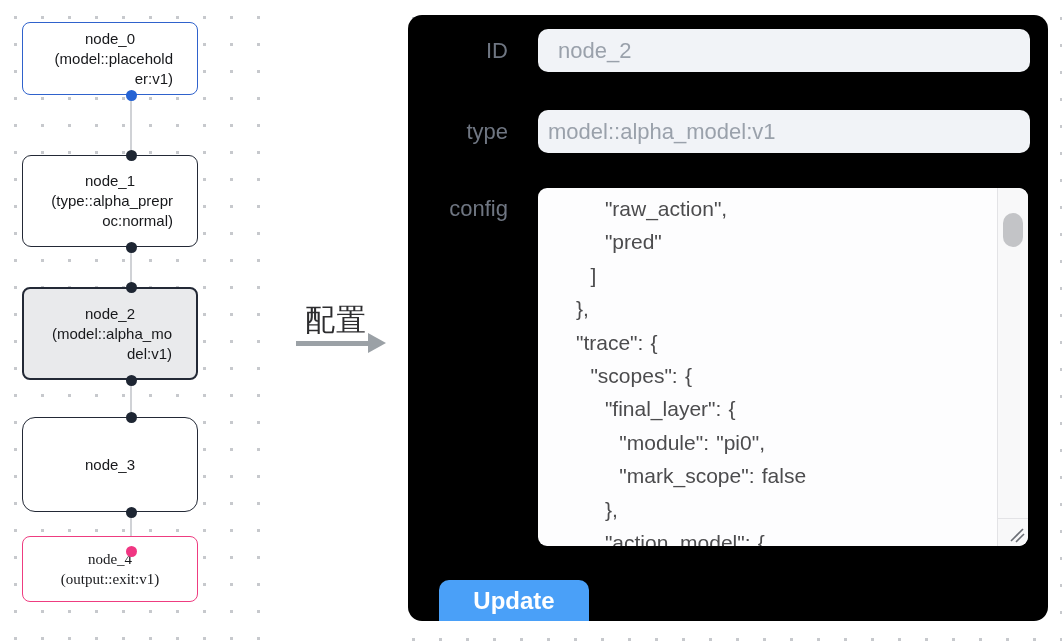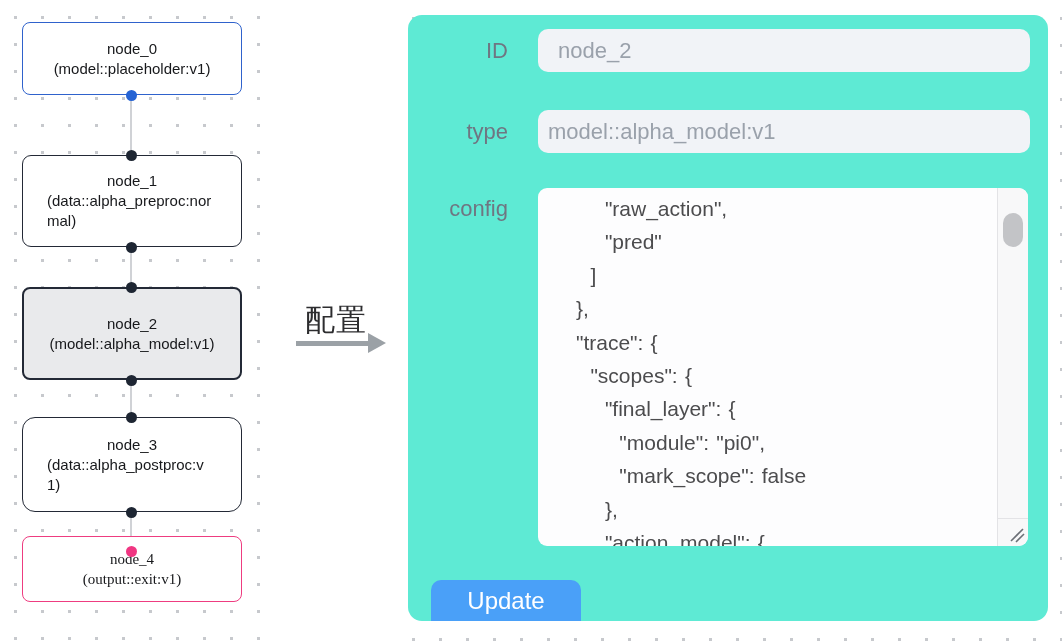--- a/index.html
+++ b/index.html
@@ -8,24 +8,24 @@
   #screen { position:relative; width:1062px; height:643px; overflow:hidden; background:#fff; }
 
   
   .dot-canvas { position:absolute; top:0; height:643px;
     background-image:radial-gradient(circle,#c7c9cd 1.6px,transparent 1.7px);
     background-size:27px 27px; }
   #canvas-left  { left:0; width:270px; background-position:2px 4px; }
   #canvas-right { left:395px; width:667px; background-position:5px 5px; }
 
   
-  .flow-node { position:absolute; left:22px; width:220px; background:#fff;
+  .flow-node { position:absolute; left:22px; width:176px; background:#fff;
     border:1.7px solid #232936; border-radius:8px;
     display:flex; flex-direction:column; align-items:center; justify-content:center;
-    text-align:left; font-size:15px; line-height:20px; color:#17181b;
+    text-align:right; font-size:15px; line-height:20px; color:#17181b;
     padding:2px 24px; word-break:break-all; }
   #node-0 { top:22px;  height:73px; border-color:#2f62cc; }
   #node-1 { top:155px; height:92px;border-radius:9px; }
   #node-2 { top:287px; height:93px; background:#e9eaec; border-width:2.2px; }
   #node-3 { top:417px; height:95px;border-radius:13px; }
   #node-4 { top:536px; height:66px; border-color:#ee3c80;font-family:Liberation Serif, serif; }
 
   .edge-line { position:absolute; left:130px; width:2px; background:#d0d2d6; }
   .port-dot { position:absolute; width:11px; height:11px; border-radius:50%; left:125.5px; }
   .port-dark { background:#1e2633; }
@@ -35,21 +35,21 @@
   
   #annot-label { position:absolute; left:292px; top:300px; width:88px; text-align:center;
     font-size:30px; color:#2d2d2f; letter-spacing:1px; }
   #arrow-line { position:absolute; left:296px; top:341px; width:74px; height:5px; background:#9ba1a6; }
   #arrow-head { position:absolute; left:368px; top:333px; width:0; height:0;
     border-top:10px solid transparent; border-bottom:10px solid transparent;
     border-left:18px solid #9ba1a6; }
 
   
   #panel { position:absolute; left:408px; top:15px; width:640px; height:606px;
-    background:#5eead4; border-radius:14px; overflow:hidden; }
+    background:#000000; border-radius:14px; overflow:hidden; }
   .field-label { position:absolute; left:0; width:100px; text-align:right;
     font-size:22px; color:#6f7682; }
   .panel-input { position:absolute; left:130px; width:492px; height:43px;
     background:#f1f3f7; border:none; border-radius:10px; padding:0 20px;
     font-family:"Liberation Sans","DejaVu Sans",sans-serif;
     font-size:22px; color:#9aa1ab; outline:none; }
   #row-id-label   { top:14px; line-height:43px; }
   #id-input       { top:14px; }
   #row-type-label { top:95px; line-height:43px; }
   #type-input     { top:95px;padding-left:10px; }
@@ -63,52 +63,51 @@
     word-spacing:1.4px; }
   #scrollbar-track { position:absolute; right:0; top:0; width:31px; height:330px;
     background:#f8f8f9; border-left:1px solid #e3e3e6; border-radius:0 9px 0 0; }
   #scrollbar-thumb { position:absolute; left:5px; top:25px; width:20px; height:34px;
     background:#c3c4c7; border-radius:10px; }
   #resize-corner { position:absolute; right:0; bottom:0; width:31px; height:28px;
     background:#f8f8f9; border-left:1px solid #e3e3e6; border-top:1px solid #e3e3e6;
     border-radius:0 0 9px 0; }
   #resize-corner svg { position:absolute; right:3px; bottom:3px; }
 
-  #update-button { position:absolute; left:23px; bottom:0; width:150px; height:41px;
+  #update-button { position:absolute; left:31px; bottom:0; width:150px; height:41px;
     background:#4aa0f8; border:none; border-radius:10px 10px 0 0;
-    color:#fff; font-size:24px; font-weight:normal;
+    color:#fff; font-size:24px; font-weight:bold;
     font-family:"Liberation Sans","DejaVu Sans",sans-serif; cursor:pointer; }
 </style>
 </head>
 <body>
 
 <div id="screen">
 
   <div id="canvas-left" class="dot-canvas">
 
     <div class="edge-line" style="top:95px;height:60px;"></div>
     <div class="edge-line" style="top:247px;height:40px;"></div>
     <div class="edge-line" style="top:380px;height:37px;"></div>
     <div class="edge-line" style="top:512px;height:39px;"></div>
 
     <div id="node-0" class="flow-node">
       <span>node_0</span>
       <span>(model::placeholder:v1)</span>
     </div>
     <div id="node-1" class="flow-node">
       <span>node_1</span>
-      <span>(data::alpha_preproc:normal)</span>
+      <span>(type::alpha_preproc:normal)</span>
     </div>
     <div id="node-2" class="flow-node">
       <span>node_2</span>
       <span>(model::alpha_model:v1)</span>
     </div>
     <div id="node-3" class="flow-node">
       <span>node_3</span>
-      <span>(data::alpha_postproc:v1)</span>
     </div>
     <div id="node-4" class="flow-node">
       <span>node_4</span>
       <span>(output::exit:v1)</span>
     </div>
 
     <div class="port-dot port-blue" style="top:89.5px;"></div>
     <div class="port-dot port-dark" style="top:149.5px;"></div>
     <div class="port-dot port-dark" style="top:241.5px;"></div>
     <div class="port-dot port-dark" style="top:281.5px;"></div>

